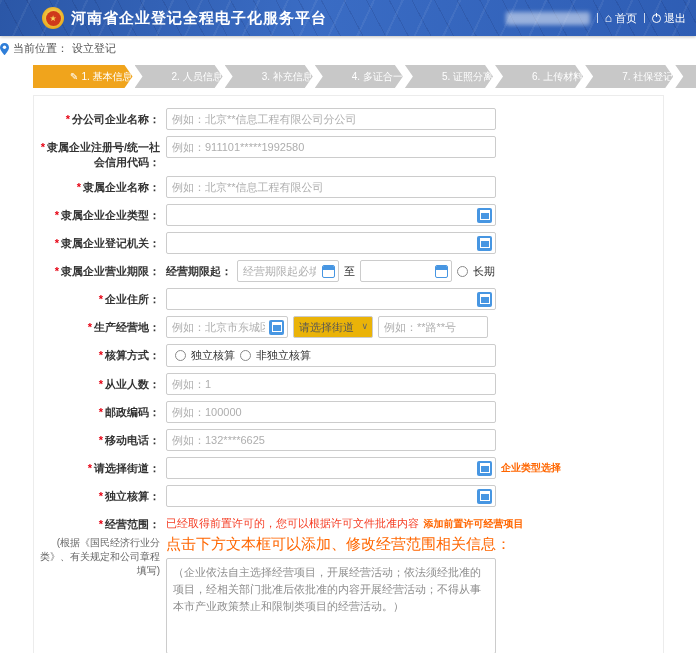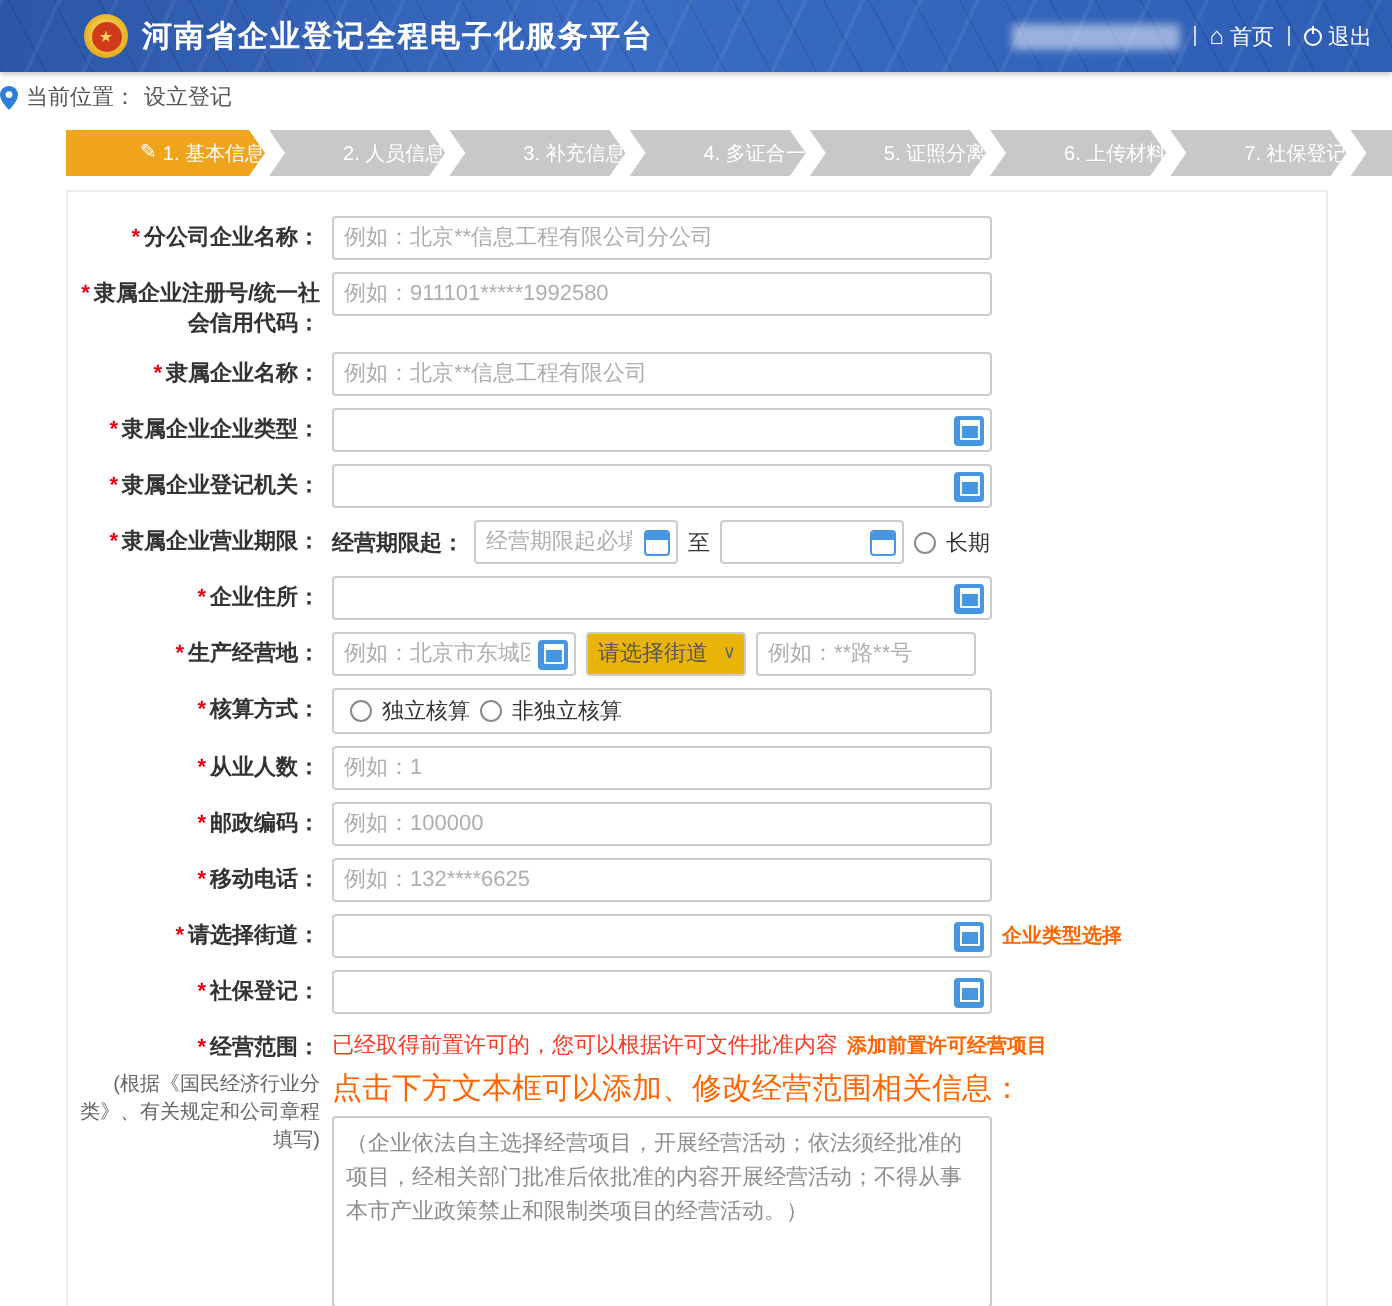--- a/index.html
+++ b/index.html
@@ -270,21 +270,21 @@
     <div class="ctrl">
       <span class="input-wrap">
           <input class="txt w-main" style="">
           <span class="pick-btn"></span>
         </span>
       <span class="olink">企业类型选择</span>
     </div>
   </div>
 
   <div class="row">
-    <label class="lbl"><span class="star">*</span><span>社保登记：</span></label>
+    <label class="lbl"><span class="star">*</span><span>独立核算：</span></label>
     <div class="ctrl">
       <span class="input-wrap">
           <input class="txt w-main" style="">
           <span class="pick-btn"></span>
         </span>
     </div>
   </div>
 
   <div class="row">
     <label class="lbl">

